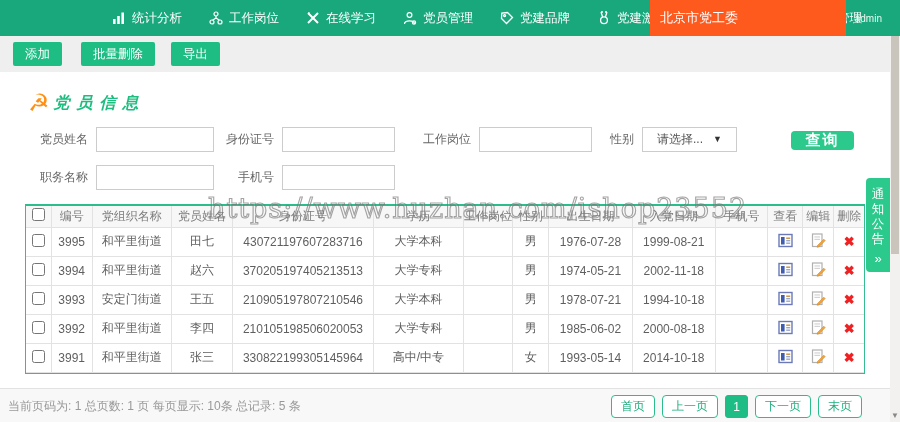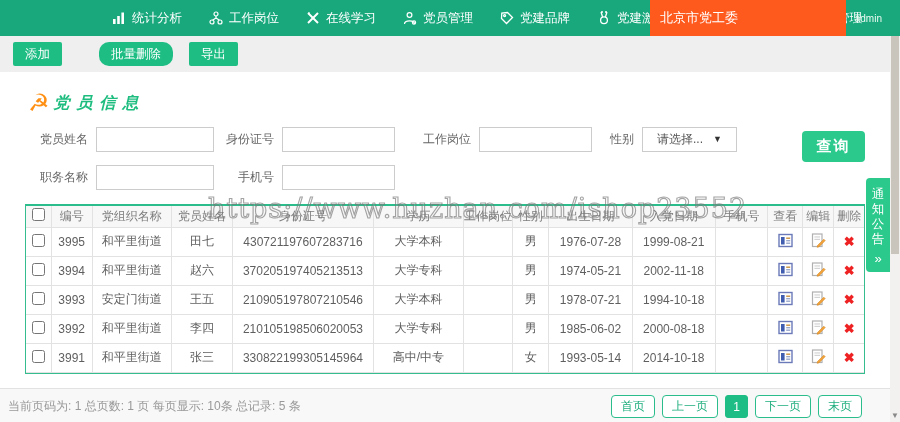--- a/index.html
+++ b/index.html
@@ -9,37 +9,37 @@
   
   .navbar { position:absolute; left:0; top:0; width:900px; height:36px; background:#18a87c; display:flex; align-items:center; padding-left:112px; }
   .nav-item { display:flex; align-items:center; gap:6px; color:#fff; font-size:12.5px; margin-right:27px; cursor:pointer; white-space:nowrap; }
   .nav-item svg { display:block; }
   .nav-org { position:absolute; left:650px; top:0; width:196px; height:36px; background:#ff5a1e; color:#fff; font-size:13px; display:flex; align-items:center; padding-left:10px; }
   .nav-user { position:absolute; right:18px; top:0; height:36px; color:#eafaf2; font-size:10px; display:flex; align-items:center; cursor:pointer; }
 
   
   .toolbar { position:absolute; left:13px; top:42px; display:flex; }
   .btn-green { background:#1dbd84; color:#fff; border:none; font-size:12.5px; height:24px; padding:0 12px; border-radius:2px; cursor:pointer; font-family:inherit; }
-  .btn-add { margin-right:37px; }
-  .btn-batch { margin-right:16px;border-radius:10px; }
+  .btn-add { margin-right:19px; }
+  .btn-batch { margin-right:16px; }
 
   
   .panel { position:absolute; left:0; top:72px; width:890px; height:316px; background:#fff; }
   .panel-title { display:flex; align-items:center; margin:20px 0 10px 28px; }
   .emblem { color:#ff9014; font-size:24px; line-height:22px; margin-right:4px; }
   .title-text { color:#1ebd7f; font-size:16px; font-weight:bold; font-style:italic; letter-spacing:7px; }
 
   .search-row { display:flex; align-items:center; height:26px; margin-left:10px; margin-top:12px; font-size:12px; color:#666; }
   .f-label { display:inline-block; text-align:right; }
   .lb-78 { width:78px; } .lb-50 { width:50px; margin-left:10px; } .lb-60 { width:60px; margin-left:16px; } .lb-26 { width:26px; margin-left:16px; }
   .f-input { width:118px; height:25px; border:1px solid #ccc; margin-left:8px; background:#fff; font-family:inherit; font-size:12px; padding:0 4px; }
   .f-input.w112 { width:113px; }
   .select-box { width:95px; height:25px; border:1px solid #ccc; margin-left:8px; background:#fff; display:flex; align-items:center; justify-content:space-between; padding:0 14px; color:#555; font-size:12px; cursor:pointer; }
   .select-box .caret { font-size:9px; color:#333; }
-  .btn-query { position:absolute; right:25px; top:59px; width:63px; height:31px; background:#2bc98c; color:#fff; border:none; border-radius:4px; font-size:15px; font-weight:bold; cursor:pointer; font-family:inherit; letter-spacing:2px; }
+  .btn-query { position:absolute; right:36px; top:59px; width:63px; height:19px; background:#2bc98c; color:#fff; border:none; border-radius:4px; font-size:15px; font-weight:bold; cursor:pointer; font-family:inherit; letter-spacing:2px; }
 
   
   .table-wrap { margin:14px 25px 0 25px; border:1px solid #35bd90; border-top:2px solid #2bbd8b; }
   table { width:100%; border-collapse:collapse; table-layout:fixed; font-size:12px; }
   th { height:21px; background:#f7f7f7; color:#7d7d7d; font-weight:normal; border:1px solid #e2e2e2; border-top:none; text-align:center; }
   td { height:29px; border:1px solid #e2e2e2; text-align:center; color:#5f5f5f; background:#fff; }
   tr:first-child th { border-top:none; }
   td:first-child, th:first-child { border-left:none; } td:last-child, th:last-child { border-right:none; }
   .icon-btn { display:inline-block; cursor:pointer; line-height:0; }
   .del-x { color:#ee2222; font-size:13px; font-weight:bold; cursor:pointer; }

